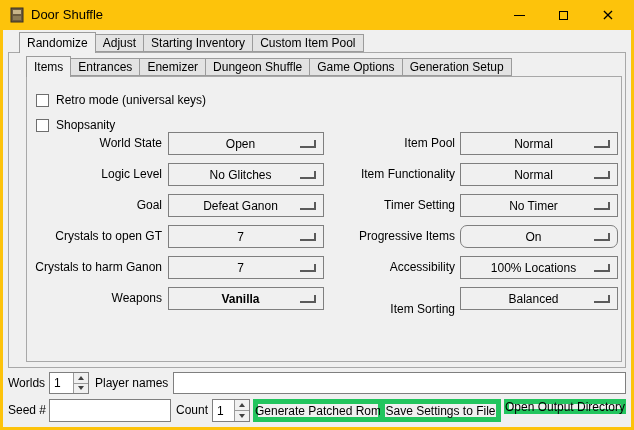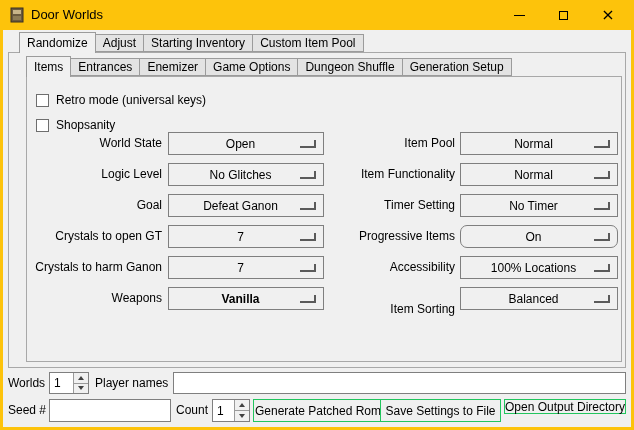--- a/index.html
+++ b/index.html
@@ -36,37 +36,37 @@
   .flbl{position:absolute;line-height:22px;white-space:nowrap;}
   .entry{position:absolute;background:#fff;border:1px solid #7f7f7f;box-sizing:border-box;
          font:12px "Liberation Sans",sans-serif;padding:0 4px;outline:none;}
   .spin{position:absolute;display:flex;border:1px solid #7f7f7f;background:#fff;box-sizing:border-box;}
   .spin input{border:none;flex:1;min-width:0;padding:0 0 0 4px;font:12px "Liberation Sans",sans-serif;outline:none;background:#fff;}
   .spin .arrows{width:14px;display:flex;flex-direction:column;border-left:1px solid #9a9a9a;}
   .spin .arrows .ar{flex:1;display:flex;align-items:center;justify-content:center;background:#f0f0f0;}
   .spin .arrows .ar.up{border-bottom:1px solid #9a9a9a;}
   .tri-up{width:0;height:0;border-left:3px solid transparent;border-right:3px solid transparent;border-bottom:4px solid #404040;}
   .tri-dn{width:0;height:0;border-left:3px solid transparent;border-right:3px solid transparent;border-top:4px solid #404040;}
-  .btn{position:absolute;background:#f0f0f0;border:1px solid #22c55e;box-sizing:border-box;
+  .btn{position:absolute;background:#f0f0f0;border:5px solid #22c55e;box-sizing:border-box;
        display:flex;align-items:center;justify-content:center;white-space:nowrap;cursor:default;}
 </style>
 </head>
 <body>
 
 <div class="window">
 
   <div class="titlebar">
     <span class="app-icon">
       <svg width="16" height="16" viewBox="0 0 16 16">
         <rect x="2" y="1" width="12" height="14" fill="#6b5a3e" stroke="#3a3122" stroke-width="1"></rect>
         <rect x="4" y="3" width="8" height="4" fill="#c8b489"></rect>
         <rect x="4" y="9" width="8" height="4" fill="#8d7b55"></rect>
       </svg>
     </span>
-    <span class="win-title">Door Worlds</span>
+    <span class="win-title">Door Shuffle</span>
     <div class="winbtn min">
       <div class="glyph-min"></div>
     </div>
     <div class="winbtn max">
       <div class="glyph-max"></div>
     </div>
     <div class="winbtn close">
       <div class="glyph-close">×</div>
     </div>
   </div>
@@ -96,24 +96,24 @@
       <div class="tab selected">
           <span>Items</span>
         </div>
       <div class="tab">
           <span>Entrances</span>
         </div>
       <div class="tab">
           <span>Enemizer</span>
         </div>
       <div class="tab">
+          <span>Dungeon Shuffle</span>
+        </div>
+      <div class="tab">
           <span>Game Options</span>
-        </div>
-      <div class="tab">
-          <span>Dungeon Shuffle</span>
         </div>
       <div class="tab">
           <span>Generation Setup</span>
         </div>
     </div>
 
     <div class="cb" style="left:33px;top:62px;">
       <span class="box"></span>
       <span>Retro mode (universal keys)</span>
     </div>

